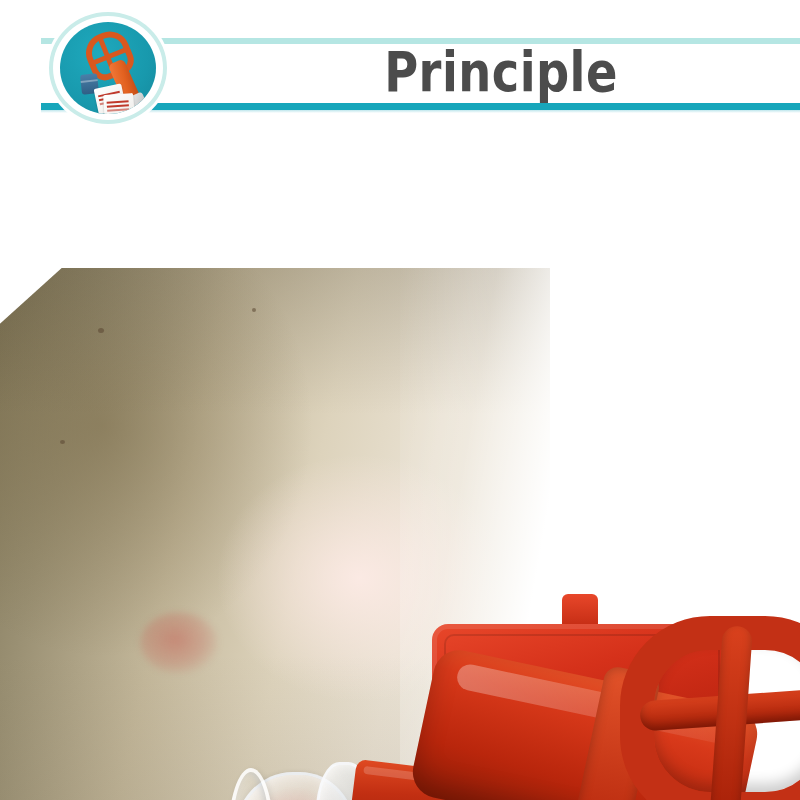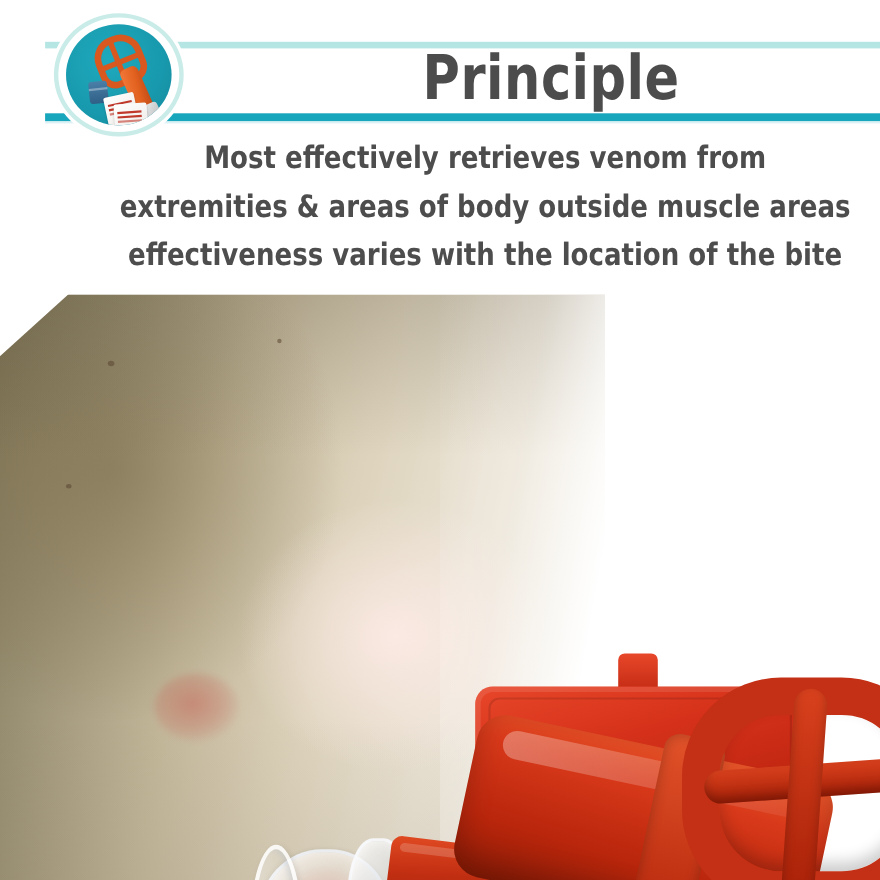--- a/index.html
+++ b/index.html
@@ -275,25 +275,20 @@
         <div class="bdg-pad p2">
           <div class="bdg-pad-txt"></div>
         </div>
       </div>
     </div>
 
     <div id="title">
       <span id="title-text">Principle</span>
     </div>
 
-    <div id="subtitle">
-      <div class="sub-line">Most effectively retrieves venom from</div>
-      <div class="sub-line">extremities &amp; areas of body outside muscle areas</div>
-      <div class="sub-line">effectiveness varies with the location of the bite</div>
-    </div>
   </div>
 
   <div id="photo">
 
     <div id="skin">
       <div id="skin-shade"></div>
       <div class="mole" style="left:108px;top:66px;width:6px;height:5px;"></div>
       <div class="mole" style="left:70px;top:178px;width:5px;height:4px;"></div>
       <div class="mole" style="left:262px;top:46px;width:4px;height:4px;"></div>
       <div class="bite"></div>

